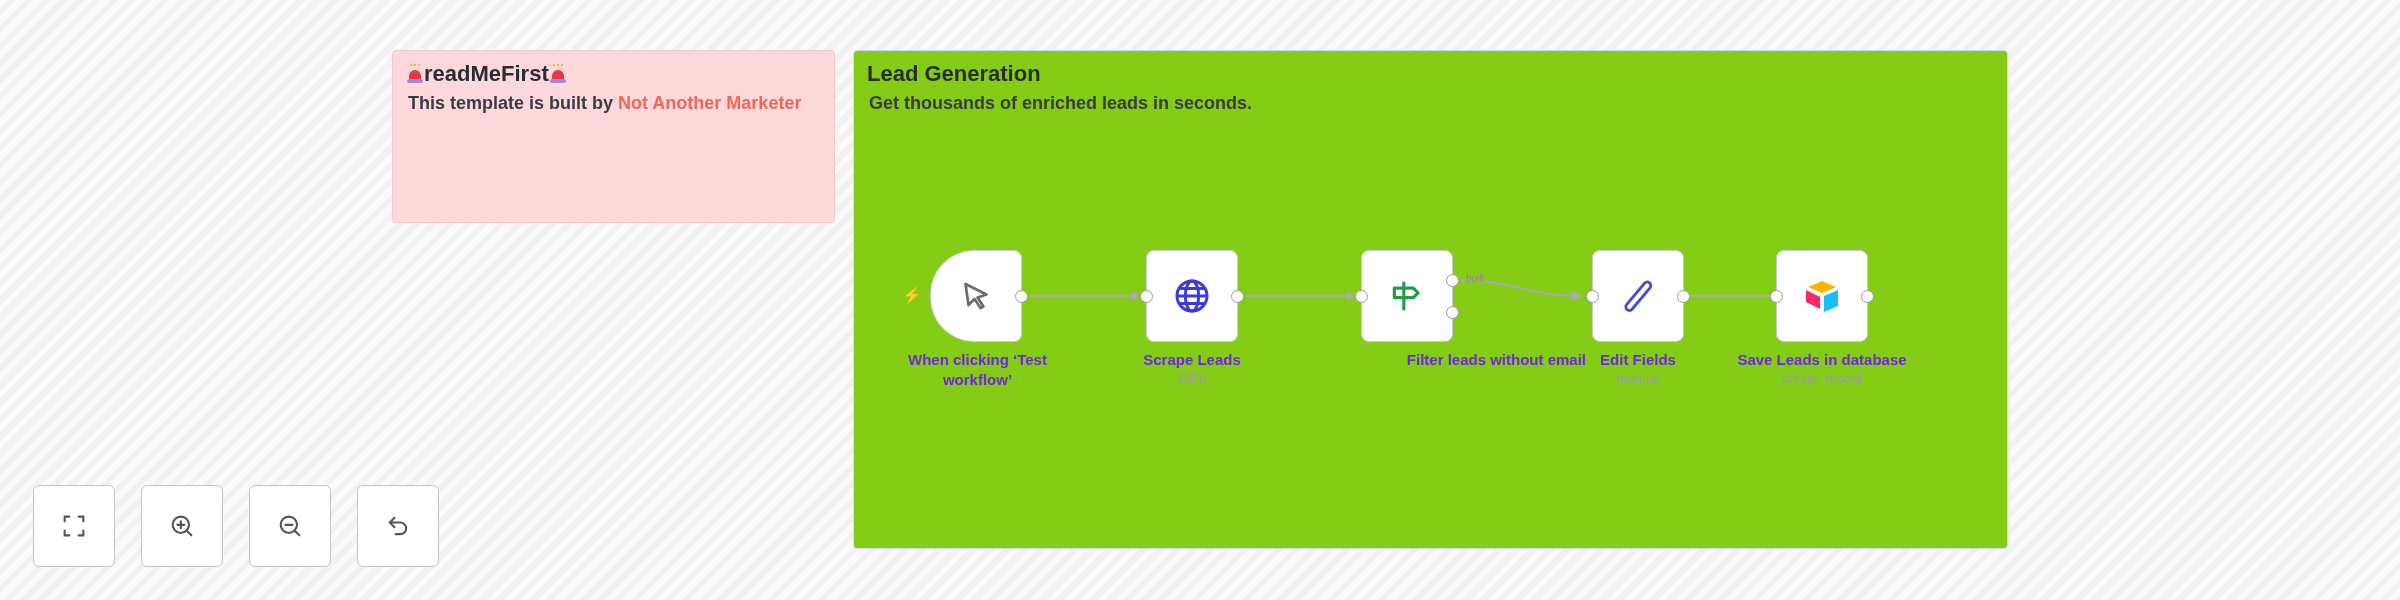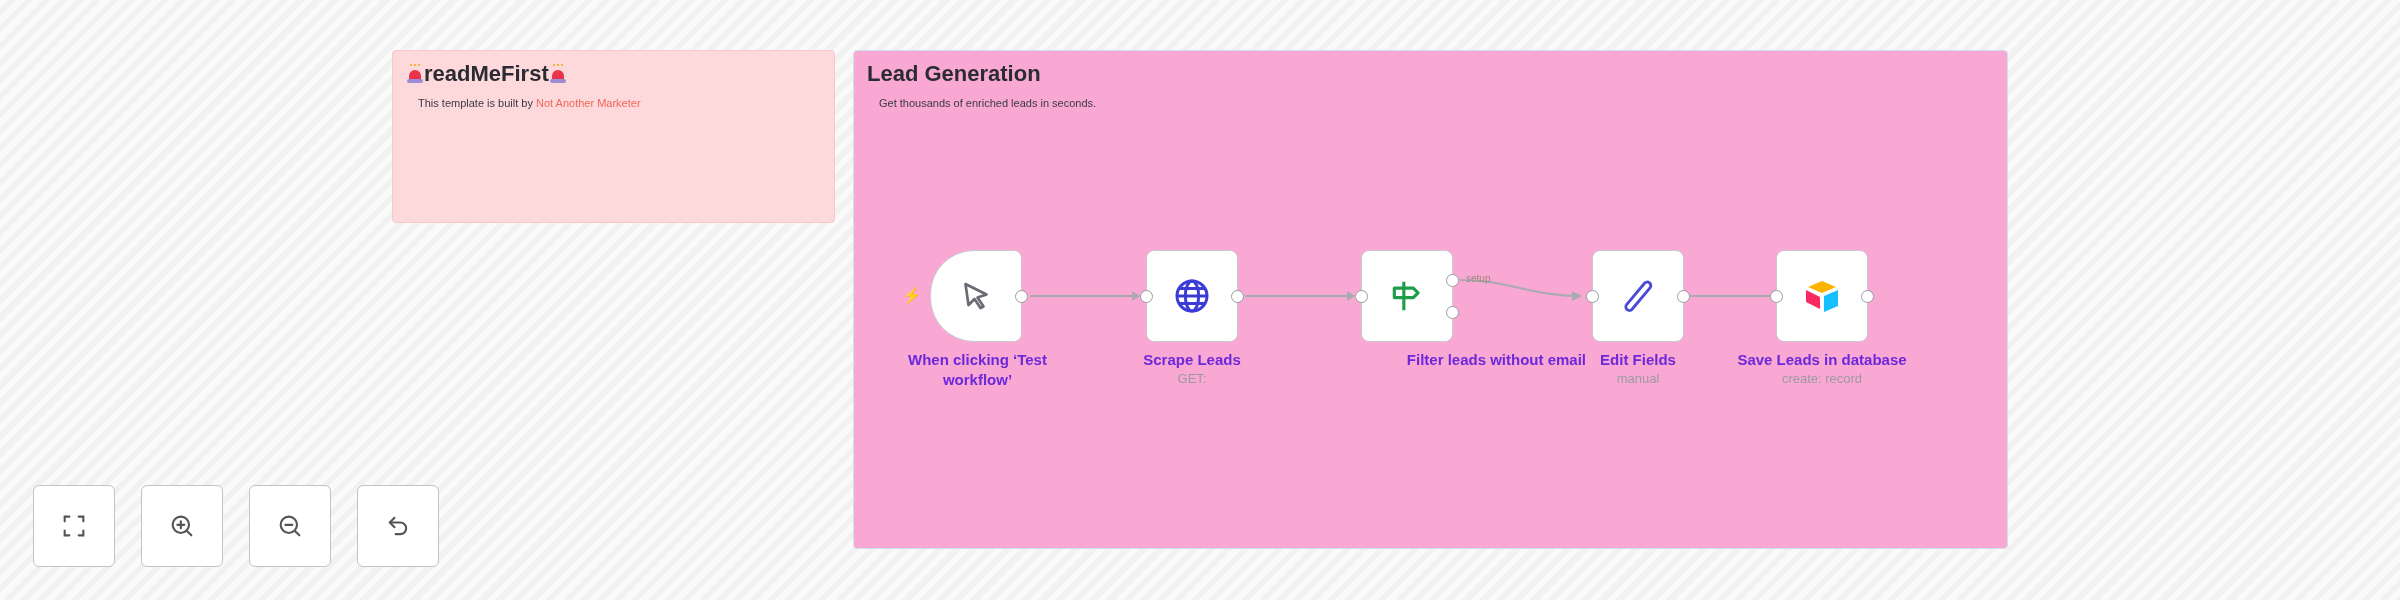--- a/index.html
+++ b/index.html
@@ -4,23 +4,23 @@
 <style>
   html, body { margin:0; padding:0; }
   body {
     width:2400px; height:600px; overflow:hidden; position:relative;
     font-family:"Liberation Sans", sans-serif;
     background-color:#f5f5f5;
     background-image: repeating-linear-gradient(135deg, rgba(255,255,255,0.55) 0px, rgba(255,255,255,0.55) 6px, rgba(235,235,235,0.35) 6px, rgba(235,235,235,0.35) 12px);
   }
   .sticky { position:absolute; border-radius:4px; box-sizing:border-box; }
   .sticky.pink { left:392px; top:50px; width:443px; height:173px; background:#fdd9dc; border:1px solid #f6c7cb; padding:10px 13px; }
-  .sticky.blue { left:853px; top:50px; width:1155px; height:499px; background:#f9a8d4; border:1px solid #cfdff2; padding:10px 13px; }
+  .sticky.blue { left:853px; top:50px; width:1155px; height:499px; background:#84cc16; border:1px solid #cfdff2; padding:10px 13px; }
   .sticky h1 { margin:0; font-size:22px; font-weight:700; color:#2b2b33; display:flex; align-items:center; height:26px; }
-  .sticky p { margin:12px; font-size:11px; color:#3a3a44; line-height:16px; }
+  .sticky p { margin:2px; font-size:18px; color:#3a3a44; line-height:16px;font-weight:bold; }
   .pink p { margin-top:8px; }
   .pink p + p { margin-top:21px; }
   .blue p { margin-top:8px; }
   .link { color:#f0665b; }
   .siren { display:inline-block; width:18px; height:20px; position:relative; }
   .siren:before { content:""; position:absolute; left:3px; top:6px; width:12px; height:10px; background:#e8334a; border-radius:6px 6px 0 0; }
   .siren:after { content:""; position:absolute; left:1px; top:15px; width:16px; height:4px; background:#9c8bd6; border-radius:2px; }
   .siren .ray { position:absolute; left:4px; top:0; width:10px; height:5px; border-top:2px dotted #f2b63a; }
 
   .node { position:absolute; top:250px; width:92px; height:92px; background:#fff; border:1.5px solid #c9c9d1; border-radius:8px; box-sizing:border-box; display:flex; align-items:center; justify-content:center; }
@@ -56,21 +56,21 @@
 </div>
 
 <div class="edge" style="left:1030px;width:108px;"></div>
 <div class="arrow" style="left:1132px;"></div>
 <div class="edge" style="left:1245px;width:108px;"></div>
 <div class="arrow" style="left:1347px;"></div>
 <svg style="position:absolute;left:1460px;top:270px;" width="130" height="40">
   <path d="M0 10 C 50 10, 70 26, 120 26" stroke="#a9a9b2" stroke-width="2" fill="none"></path>
   <path d="M112 21 L122 26 L112 31 Z" fill="#a9a9b2"></path>
 </svg>
-<div style="position:absolute;left:1466px;top:273px;font-size:10px;color:#9a8a7a;">setup</div>
+<div style="position:absolute;left:1466px;top:273px;font-size:10px;color:#9a8a7a;">built</div>
 <div class="edge" style="left:1690px;width:88px;"></div>
 <div class="arrow" style="left:1772px;"></div>
 
 <div class="bolt">⚡</div>
 
 <div class="node trigger" style="left:930px;">
   <svg width="36" height="36" viewBox="0 0 24 24">
       <path d="M5 4 L19 11 L13 13 L17 19 L15 20 L11 14 L7 18 Z" fill="none" stroke="#6a6a72" stroke-width="1.8" stroke-linejoin="round"></path>
     </svg>
   <div class="handle" style="right:-7px;top:39px;"></div>

